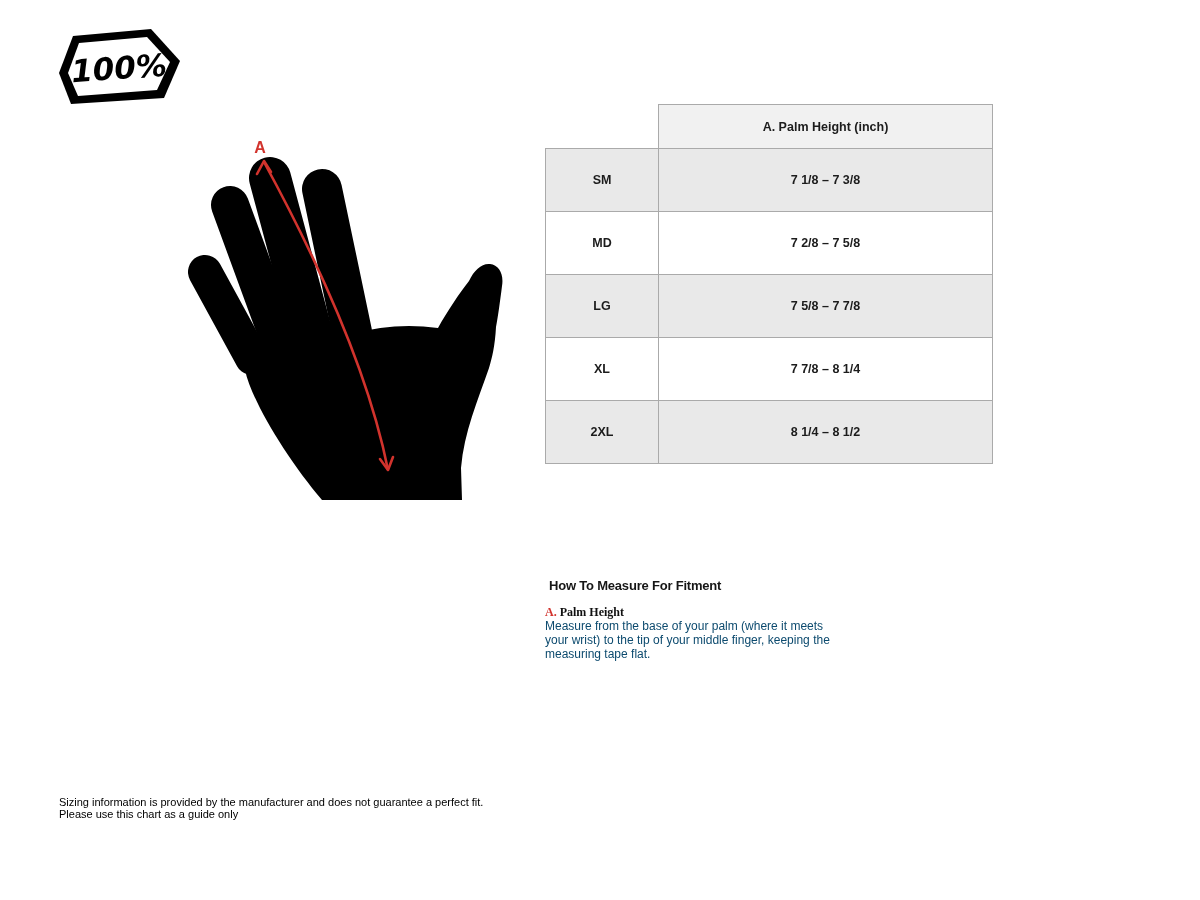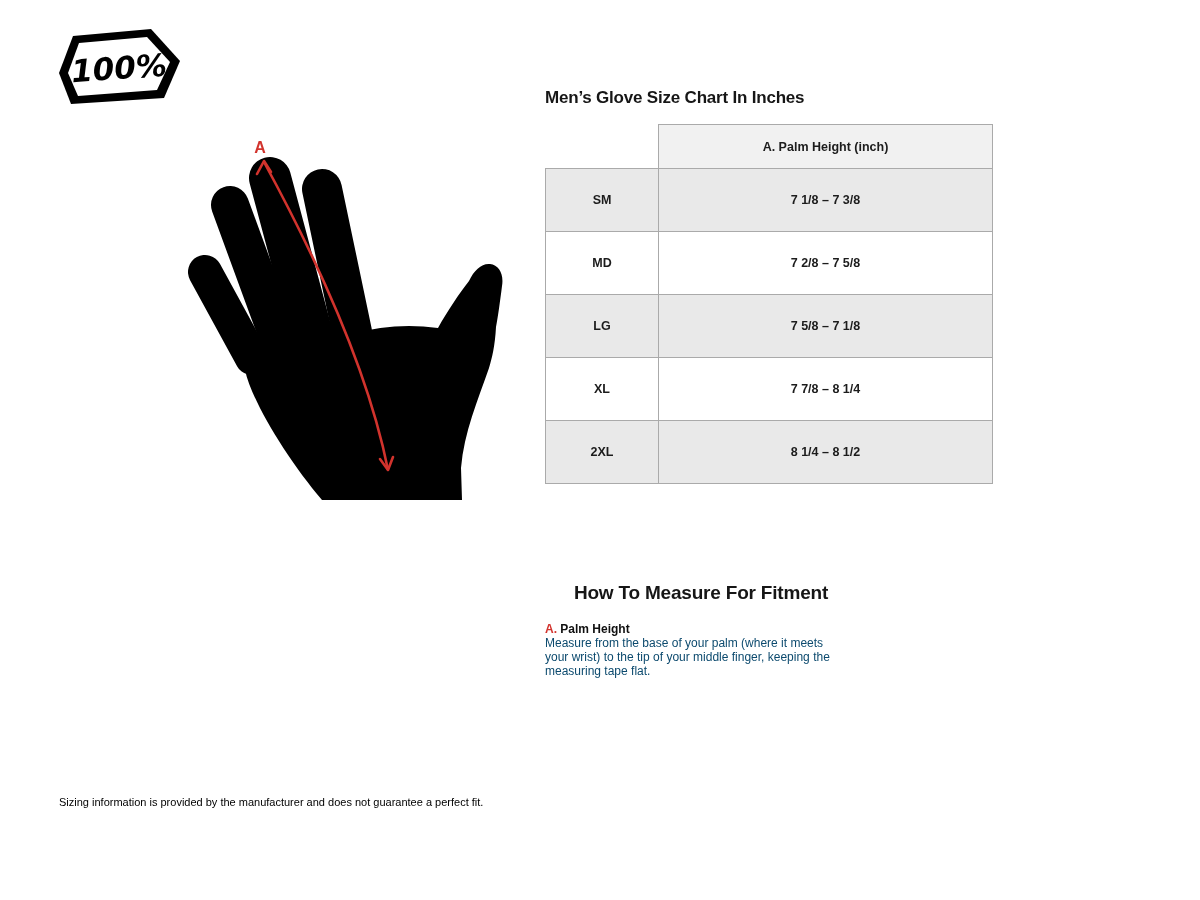--- a/index.html
+++ b/index.html
@@ -38,24 +38,24 @@
   }
   tr.head-row { height: 44px; }
   tr.head-row th.colhead { background: #f1f1f1; }
   td.blank, th.blank { border: none !important; background: transparent !important; }
   tr.body-row { height: 63px; background: #ffffff; margin-top: 41px; }
   tr.body-row.shade { background: #e9e9e9; }
 
   
   .measure-block { left: 545px; top: 572px; width: 312px; }
   .measure-heading {
-    font-size: 19px; font-weight: bold; color: #161616;
-    letter-spacing: -0.2px; margin: 11px; line-height: 19px; text-align: center;
+    font-size: 13px; font-weight: bold; color: #161616;
+    letter-spacing: -0.2px; margin: 4px; line-height: 19px;
   }
-  .measure-item-title { margin-top: 20px; font-size: 12px; font-weight: bold; color: #101010; line-height: 14px; }
+  .measure-item-title { margin-top: 10px; font-size: 12px; font-weight: bold; color: #101010; line-height: 14px; font-family: Liberation Serif, serif; }
   .measure-item-title .letter { color: #d2332d; }
   .measure-desc { margin: 1px 0 0 0; font-size: 12px; line-height: 13.8px; color: #0c4a6e; width: 302px; }
 
   
   .footer { left: 59px; top: 796px; font-size: 11px; line-height: 12.4px; color: #000; }
 </style>
 </head>
 <body>
 
 <div class="abs logo-wrap">
@@ -93,42 +93,41 @@
     <g>
       <path d="M 264 162 Q 363 344 388 470" fill="none" stroke="#d2332d" stroke-width="2.6"></path>
       <polyline points="257,174 264,161 271,172" fill="none" stroke="#d2332d" stroke-width="2.6" stroke-linecap="round" stroke-linejoin="round"></polyline>
       <polyline points="380,459 388,470 393,457" fill="none" stroke="#d2332d" stroke-width="2.6" stroke-linecap="round" stroke-linejoin="round"></polyline>
     </g>
     <text x="260" y="153" text-anchor="middle" font-family="Liberation Sans, sans-serif" font-size="16" font-weight="bold" fill="#d2332d">A</text>
   </svg>
 </div>
 
 <div class="abs chart-block">
-  <h1 class="chart-title">Men’s Glove Size Chart In Inches</h1>
   <table class="size-table">
     <colgroup>
         <col class="c1">
         <col class="c2">
       </colgroup>
     <tbody>
       <tr class="head-row">
         <th class="blank"></th>
         <th class="colhead">A. Palm Height (inch)</th>
       </tr>
       <tr class="body-row shade">
         <td>SM</td>
         <td>7 1/8 – 7 3/8</td>
       </tr>
       <tr class="body-row">
         <td>MD</td>
         <td>7 2/8 – 7 5/8</td>
       </tr>
       <tr class="body-row shade">
         <td>LG</td>
-        <td>7 5/8 – 7 1/8</td>
+        <td>7 5/8 – 7 7/8</td>
       </tr>
       <tr class="body-row">
         <td>XL</td>
         <td>7 7/8 – 8 1/4</td>
       </tr>
       <tr class="body-row shade">
         <td>2XL</td>
         <td>8 1/4 – 8 1/2</td>
       </tr>
     </tbody>
@@ -139,13 +138,14 @@
   <h2 class="measure-heading">How To Measure For Fitment</h2>
   <div class="measure-item-title">
     <span class="letter">A.</span>
     <span>Palm Height</span>
   </div>
   <p class="measure-desc">Measure from the base of your palm (where it meets your wrist) to the tip of your middle finger, keeping the measuring tape flat.</p>
 </div>
 
 <div class="abs footer">
   <div>Sizing information is provided by the manufacturer and does not guarantee a perfect fit.</div>
+  <div>Please use this chart as a guide only</div>
 </div>
 
 </body></html>

